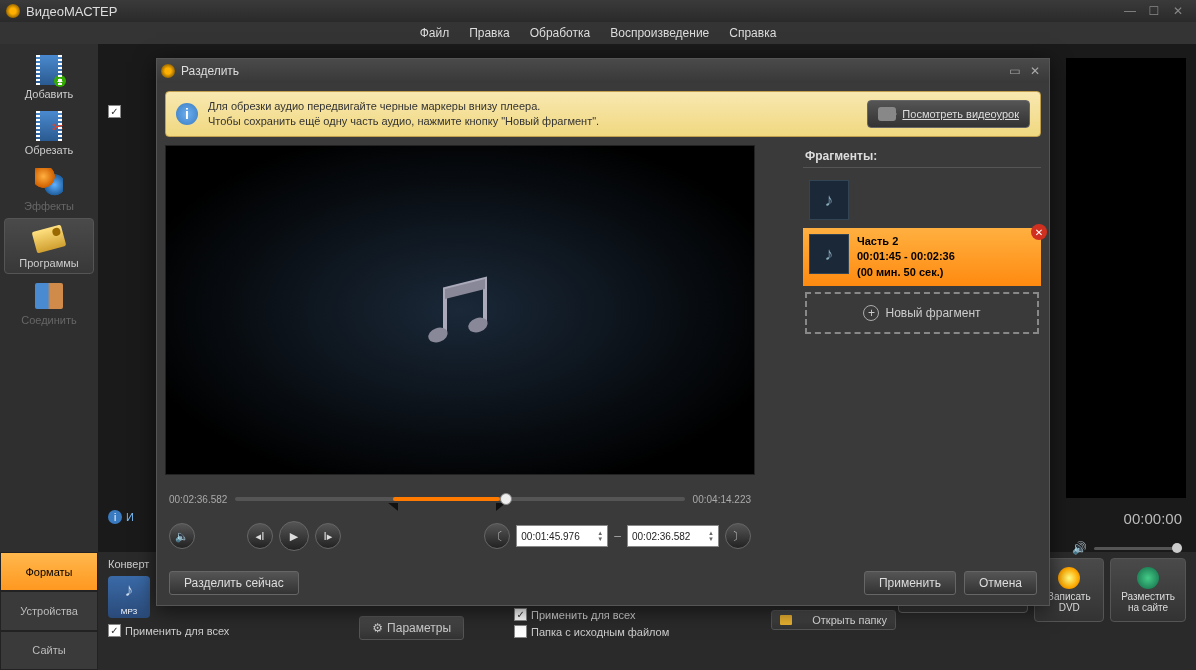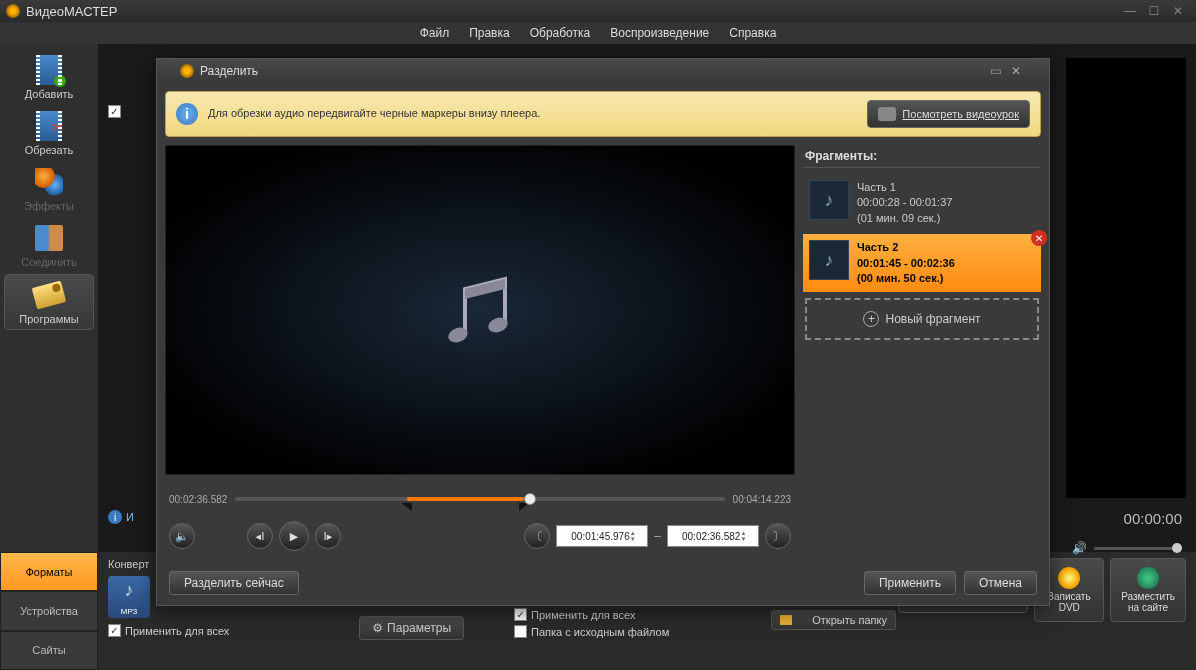--- a/index.html
+++ b/index.html
@@ -46,21 +46,21 @@
 .params-btn { padding:4px 12px; background:linear-gradient(#4a4a4a,#333); border:1px solid #555; border-radius:3px; color:#ccc; cursor:pointer; display:flex;align-items:center;gap:4px; }
 .bottom-right { position:absolute; right:10px; top:6px; display:flex; gap:6px; align-items:center; }
 .big-btn { padding:8px 10px; background:linear-gradient(#4a4a4a,#333); border:1px solid #555; border-radius:4px; color:#ddd; display:flex; flex-direction:column; align-items:center; font-size:10px; cursor:pointer; min-width:70px; }
 .big-btn .bigicn { width:22px;height:22px; margin-bottom:2px; }
 .convert-btn { padding:14px 20px; background:linear-gradient(#555,#333); border:1px solid #666; border-radius:4px; font-size:14px; color:#ddd; cursor:pointer; }
 .folder-btn { padding:3px 8px; background:linear-gradient(#4a4a4a,#333); border:1px solid #555; border-radius:3px; font-size:11px; color:#ddd; display:flex;align-items:center;gap:20px; cursor:pointer; }
 .folder-icn { width:12px;height:10px;background:#e8b030;border-radius:1px; }
 
 
 .modal { position:absolute; left:156px; top:58px; width:894px; height:548px; background:#3a3a3a; border:1px solid #555; box-shadow:0 4px 20px rgba(0,0,0,.6); display:flex; flex-direction:column; }
-.modal-title { height:24px; background:linear-gradient(#4a4a4a,#383838); display:flex; align-items:center; padding:0 23px; }
+.modal-title { height:24px; background:linear-gradient(#4a4a4a,#383838); display:flex; align-items:center; padding:0 4px; }
 .modal-title .mlogo { width:14px;height:14px;background:radial-gradient(circle,#ffb000 30%,#996800 70%);border-radius:50%;margin-right:6px; }
 .modal-title .mtxt { flex:1; color:#ddd; font-size:12px; }
 .modal-title .mbtn { width:20px; text-align:center; color:#aaa; cursor:pointer; }
 
 .hint { margin:8px; height:46px; background:linear-gradient(#f8e8b0,#f0d880); border-radius:4px; display:flex; align-items:center; padding:0 10px; gap:10px; border:1px solid #c0a050; }
 .hint-icn { width:22px;height:22px;border-radius:50%;background:radial-gradient(circle,#6bb0f0,#3a7ac0); display:flex;align-items:center;justify-content:center;color:#fff;font-weight:bold; font-size:14px; }
 .hint-txt { flex:1; color:#333; font-size:11px; line-height:1.4; }
 .hint-btn { padding:6px 10px; background:linear-gradient(#555,#333); border:1px solid #666; border-radius:4px; color:#ddd; font-size:11px; display:flex;align-items:center;gap:6px; cursor:pointer;text-decoration:underline; }
 .hint-cam { width:18px;height:14px;background:#888;border-radius:3px; position:relative; }
 .hint-cam::after{content:"";position:absolute;right:-5px;top:3px;border:4px solid transparent;border-left-color:#888;}
@@ -77,25 +77,25 @@
 .track-sel { position:absolute; left:35%; width:24%; top:8px; height:4px; background:#ff7a00; border-radius:2px; }
 .marker { position:absolute; top:14px; width:10px; height:8px; background:#111; }
 .marker.l { left:34%; clip-path:polygon(0 0,100% 0,100% 100%); }
 .marker.r { left:58%; clip-path:polygon(0 0,100% 0,0 100%); }
 .scrub { position:absolute; top:4px; left:59%; width:12px;height:12px;border-radius:50%;background:#eee;border:1px solid #888; }
 
 .controls { height:34px; display:flex; align-items:center; gap:6px; padding:0 4px; margin-top:4px; }
 .cbtn { width:26px;height:26px;border-radius:50%;background:linear-gradient(#555,#222);border:1px solid #666;display:flex;align-items:center;justify-content:center;color:#ddd;cursor:pointer;font-size:11px; }
 .cbtn.play { width:30px;height:30px; }
 .spacer { flex:1; }
-.timefield { width:92px; height:22px; background:#fff; border:1px solid #888; font-size:10px; padding:0 14px; display:flex;align-items:center;justify-content:space-between; color:#222; }
+.timefield { width:92px; height:22px; background:#fff; border:1px solid #888; font-size:10px; padding:0 4px; display:flex;align-items:center;justify-content:space-between; color:#222; }
 .timefield .spin { display:flex;flex-direction:column;font-size:6px;line-height:6px;color:#666; }
 .dash { color:#aaa; }
 
-.frag-col { width:238px; display:flex; flex-direction:column; }
+.frag-col { width:238px; display:flex; flex-direction:column;margin-left:40px; }
 .frag-title { font-size:12px; font-weight:bold; color:#ddd; padding:4px 2px; border-bottom:1px solid #555; }
 .frag-list { flex:1; background:#3a3a3a; padding:4px 0; }
 .frag-item { display:flex; gap:8px; padding:6px; margin:2px 0; position:relative; }
 .frag-item.active { background:linear-gradient(#ffb040,#ff8a10); }
 .frag-thumb { width:40px;height:40px;background:#1a2838;display:flex;align-items:center;justify-content:center;color:#8ab;font-size:18px; border:1px solid #345; }
 .frag-info { flex:1; font-size:11px; line-height:1.4; }
 .frag-item .frag-info { color:#ccc; }
 .frag-item.active .frag-info { color:#221100; }
 .frag-item.active .frag-info b { color:#000; }
 .frag-del { position:absolute; right:-6px; top:-4px; width:16px;height:16px;border-radius:50%;background:#d03020;color:#fff;display:flex;align-items:center;justify-content:center;font-size:10px;cursor:pointer; }
@@ -161,31 +161,31 @@
           </div>
         </div>
       <div class="lbl">Обрезать</div>
     </div>
     <div class="side-btn disabled">
       <div class="icn">
           <div class="fx-icn"></div>
         </div>
       <div class="lbl">Эффекты</div>
     </div>
+    <div class="side-btn active">
+      <div class="icn">
+          <div class="prog-icn"></div>
+        </div>
+      <div class="lbl">Программы</div>
+    </div>
     <div class="side-btn disabled">
       <div class="icn">
           <div class="join-icn"></div>
         </div>
       <div class="lbl">Соединить</div>
-    </div>
-    <div class="side-btn active">
-      <div class="icn">
-          <div class="prog-icn"></div>
-        </div>
-      <div class="lbl">Программы</div>
     </div>
   </div>
 
   <div class="content">
     <div class="content-check"><span class="checkbox">✓</span></div>
     <div class="gif-btn">GIF</div>
     <div class="full-btn">
       <svg width="14" height="12">
           <rect x="1" y="1" width="12" height="10" fill="none" stroke="#aaa"></rect>
         </svg>
@@ -265,20 +265,21 @@
     <div class="mlogo"></div>
     <div class="mtxt">Разделить</div>
     <div class="mbtn">▭</div>
     <div class="mbtn">✕</div>
   </div>
 
   <div class="hint">
     <div class="hint-icn">i</div>
     <div class="hint-txt">
       <div>Для обрезки аудио передвигайте черные маркеры внизу плеера.</div>
+      <div>Чтобы сохранить ещё одну часть аудио, нажмите кнопку "Новый фрагмент".</div>
     </div>
     <div class="hint-btn">
       <div class="hint-cam"></div>
       <span>Посмотреть видеоурок</span>
     </div>
   </div>
 
   <div class="modal-body">
     <div class="player-col">
       <div class="player-view">
@@ -323,25 +324,20 @@
         </div>
         <div class="cbtn">〕</div>
       </div>
     </div>
 
     <div class="frag-col">
       <div class="frag-title">Фрагменты:</div>
       <div class="frag-list">
         <div class="frag-item">
           <div class="frag-thumb">♪</div>
-          <div class="frag-info">
-            <div>Часть 1</div>
-            <div>00:00:28 - 00:01:37</div>
-            <div>(01 мин. 09 сек.)</div>
-          </div>
         </div>
         <div class="frag-item active">
           <div class="frag-thumb">♪</div>
           <div class="frag-info">
             <b>Часть 2</b>
             <div><b>00:01:45 - 00:02:36</b></div>
             <div><b>(00 мин. 50 сек.)</b></div>
           </div>
           <div class="frag-del">✕</div>
         </div>

